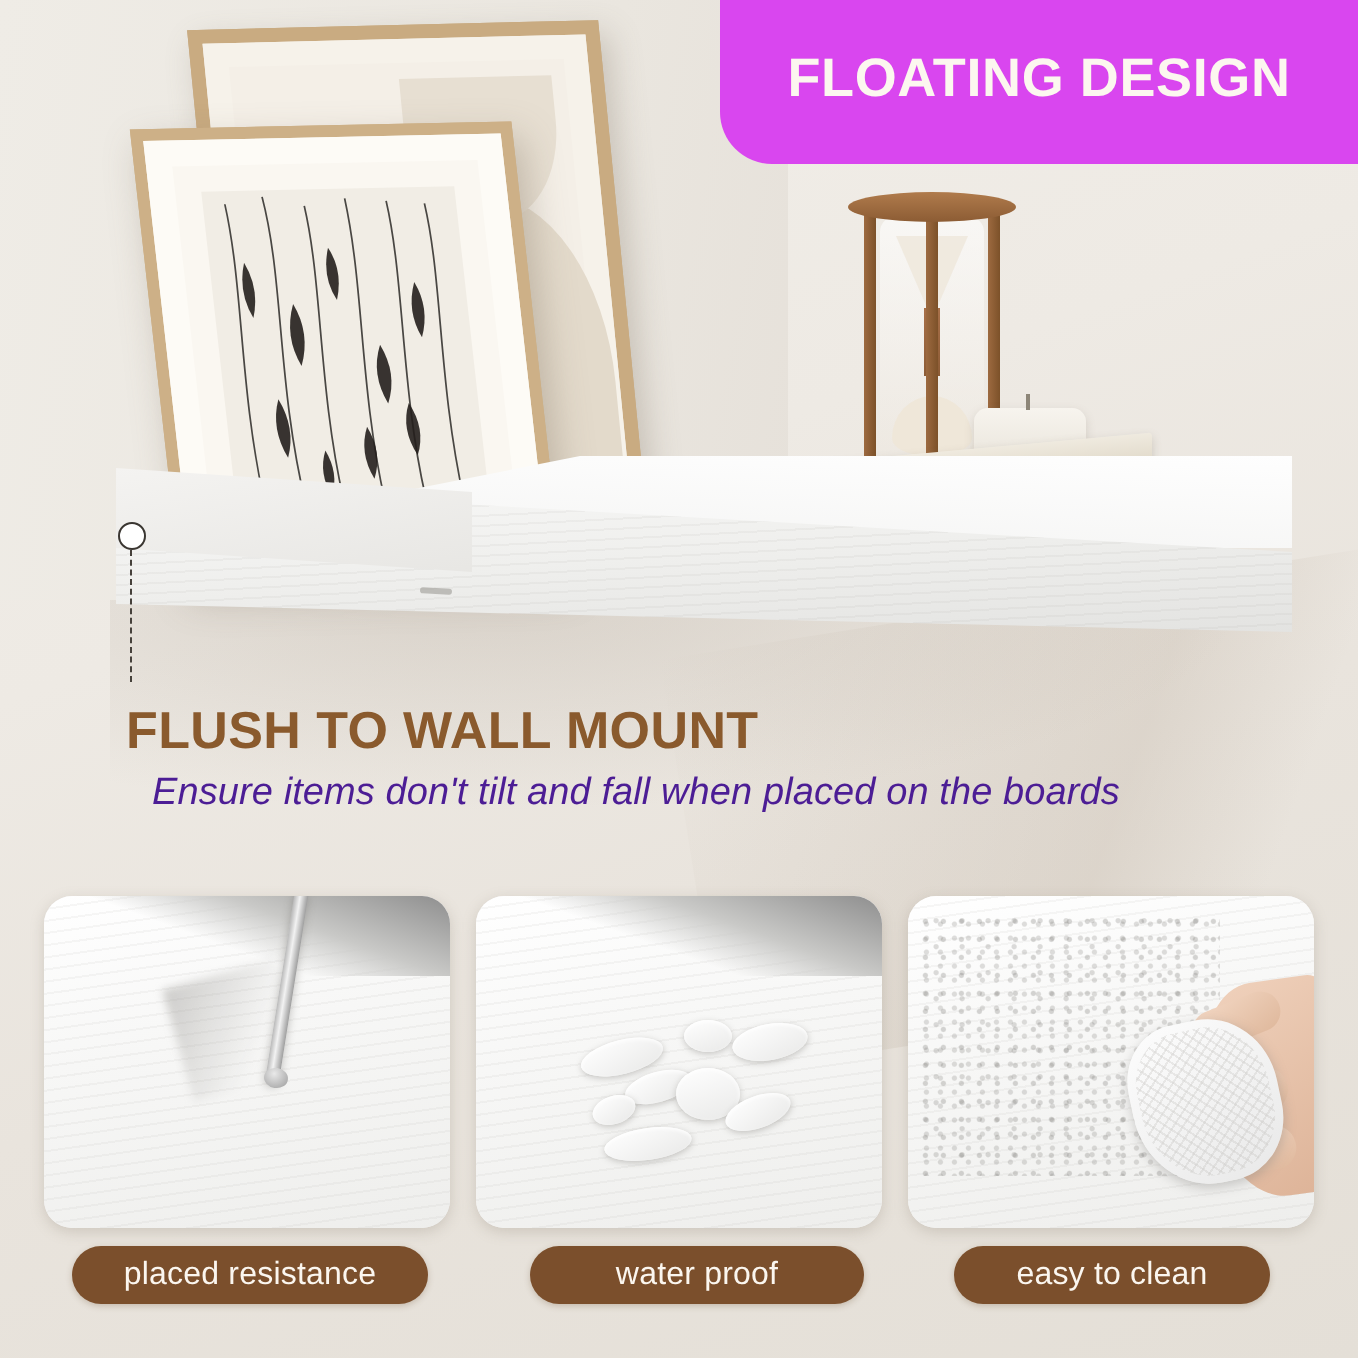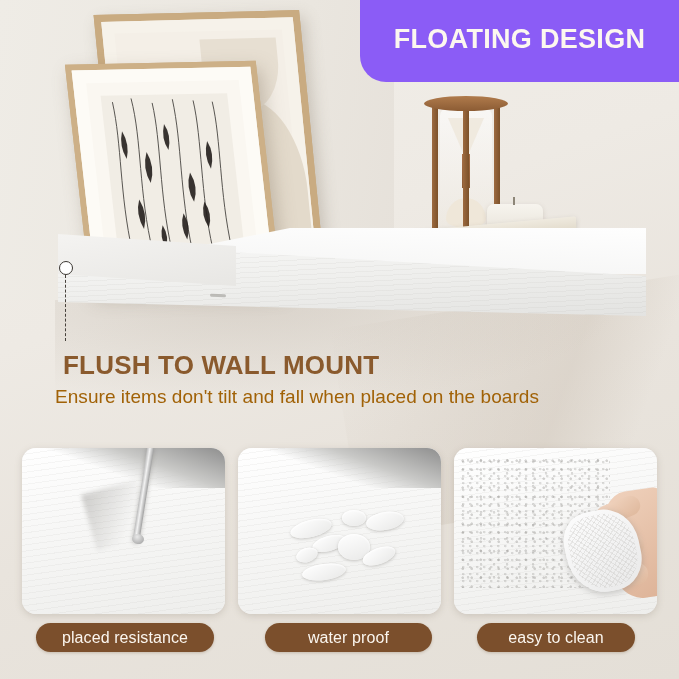--- a/index.html
+++ b/index.html
@@ -26,21 +26,21 @@
     transform:rotate(-9deg);transform-origin:0 0;
   }
   .wall-shadow-soft{
     position:absolute;left:55px;top:300px;width:620px;height:120px;
     background:radial-gradient(ellipse at 30% 0%,rgba(170,158,144,.30),rgba(170,158,144,0) 62%);
   }
 
   
   .banner{
     position:absolute;top:0;right:0;width:319px;height:82px;
-    background:#8b5cf6;
+    background:#d946ef;
     border-bottom-left-radius:26px;
     display:flex;flex-direction:column;align-items:center;justify-content:center;
     box-sizing:border-box;padding:4px 14px 6px 14px;
   }
   .banner .l{
     color:#fcf7ef;font-weight:bold;font-size:27px;letter-spacing:.3px;
     line-height:1.08;text-align:center;white-space:nowrap;
   }
 
   
@@ -126,22 +126,22 @@
 
   
   .dot{position:absolute;left:59px;top:261px;width:14px;height:14px;border-radius:50%;
     background:#ffffff;border:1.6px solid #3a3631;box-sizing:border-box;z-index:6;}
   .dash{position:absolute;left:65.3px;top:275px;width:0;height:66px;
     border-left:1.8px dashed #46413b;z-index:6;}
 
   
   .flush-h{position:absolute;left:63px;top:350px;color:#8a5a2d;
     font-size:26px;font-weight:bold;letter-spacing:.2px;white-space:nowrap;}
-  .flush-s{position:absolute;left:55px;top:386px;color:#a16207;
-    font-size:19px;letter-spacing:.05px;white-space:nowrap;}
+  .flush-s{position:absolute;left:76px;top:386px;color:#4c1d95;
+    font-size:19px;letter-spacing:.05px;white-space:nowrap;font-style:italic;}
 
   
   .panels{position:absolute;left:0;top:448px;width:679px;height:170px;}
   .panel{position:absolute;top:0;width:203px;height:166px;border-radius:14px;
     overflow:hidden;background:#f2f2f2;
     box-shadow:0 2px 7px rgba(135,124,110,.28);}
   .p1{left:22px;}
   .p2{left:238px;}
   .p3{left:454px;}
   .wood{position:absolute;inset:0;

